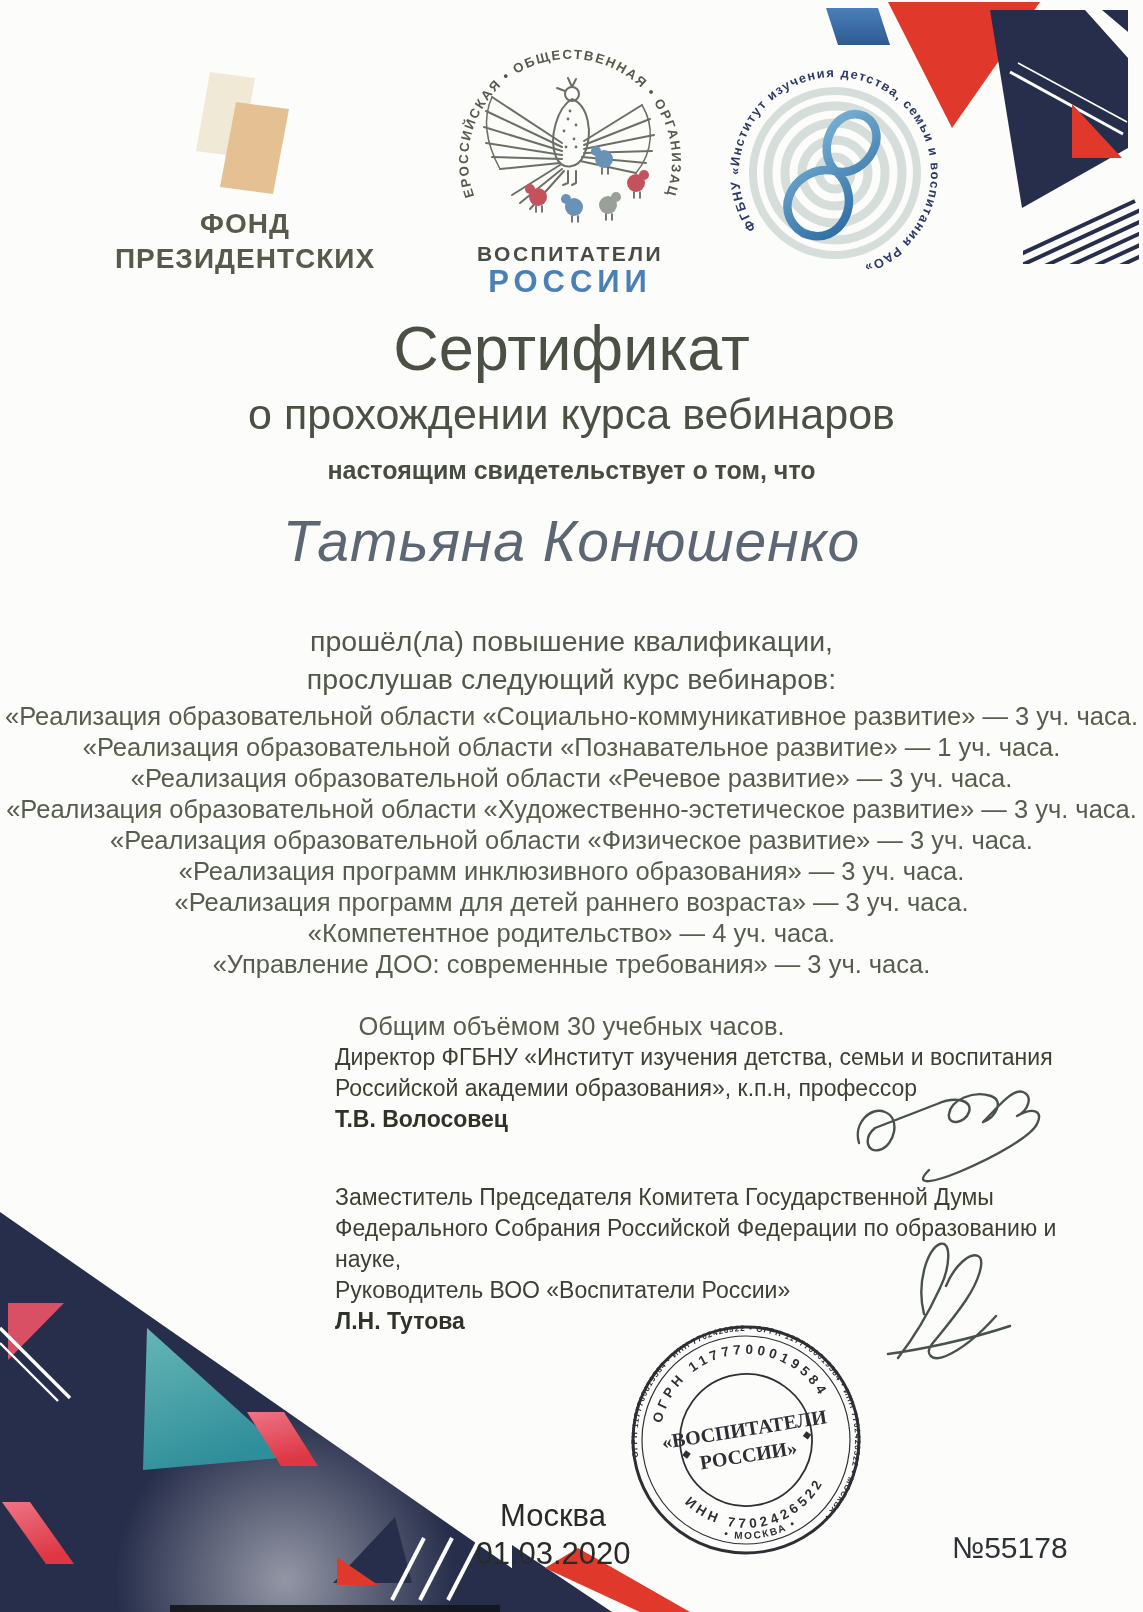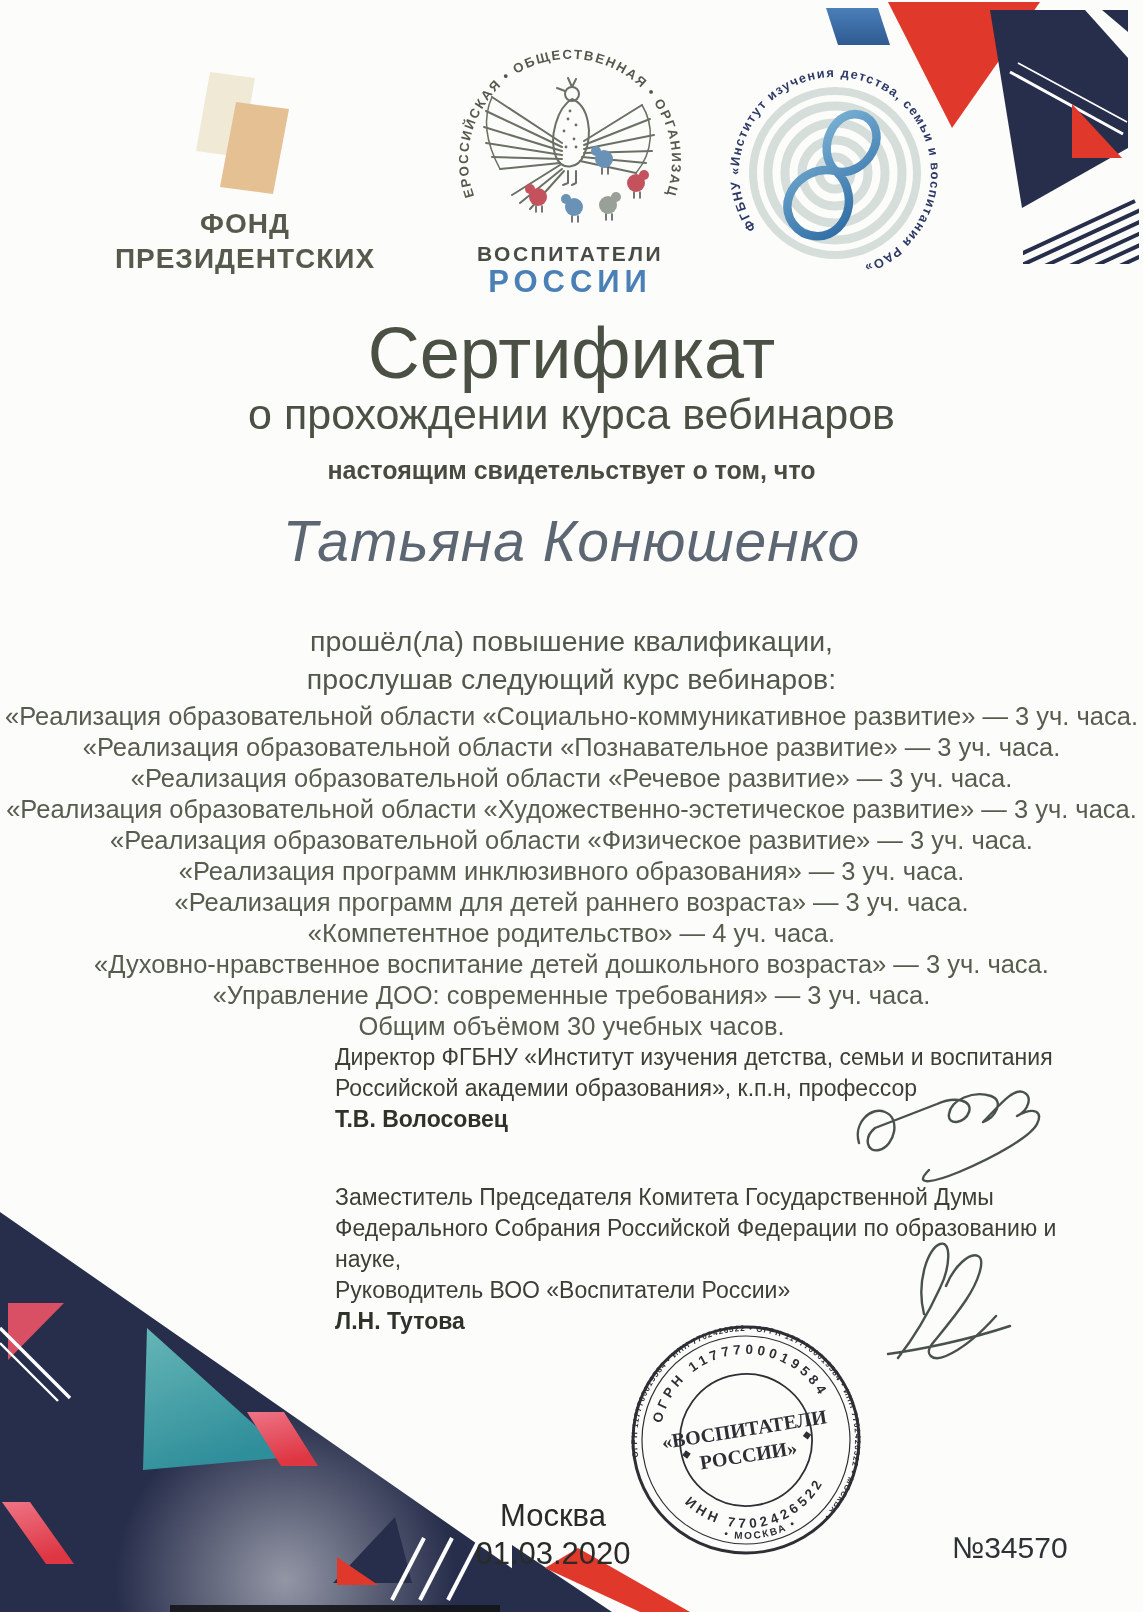--- a/index.html
+++ b/index.html
@@ -20,21 +20,21 @@
   .vosp-logo{left:448px;top:46px;width:244px;height:258px;}
   .ring-text{font-weight:bold;letter-spacing:1.8px;fill:var(--c-logo_text,#4d5249);font-size:13.2px;}
   .vosp-line1{left:0;right:0;top:196px;text-align:center;font-weight:bold;font-size:21px;
               letter-spacing:2.5px;color:#474c44;}
   .vosp-line2{left:0;right:0;top:218px;text-align:center;font-weight:bold;font-size:31px;
               letter-spacing:5px;color:var(--c-logo_blue,#4a80b6);}
   .inst-ring-text{font-weight:bold;font-size:12.8px;letter-spacing:1.4px;fill:var(--c-inst_text,#2d3968);}
 
   
   .c{left:0;width:100%;text-align:center;}
-  .title{top:312px;font-size:72px;color:var(--c-title,#4b5045);}
+  .title{top:312px;font-size:63px;color:var(--c-title,#4b5045);}
   .subtitle{top:390px;font-size:43px;color:var(--c-title,#4b5045);}
   .attest{top:456px;font-size:25px;font-weight:bold;color:#474b40;}
   .name{top:508px;font-size:57px;font-style:italic;letter-spacing:1px;color:var(--c-name,#5d6673);}
   .intro{top:622px;font-size:28.5px;color:#51574a;}
   .intro div{line-height:38px;}
   .courses{top:701px;font-size:25.5px;color:var(--c-text,#575d4e);}
   .course-line{line-height:31px;}
   .total{top:1012px;font-size:25.5px;color:var(--c-text,#575d4e);}
 
   
@@ -226,28 +226,27 @@
   <div class="abs c attest">настоящим свидетельствует о том, что</div>
   <div class="abs c name">Татьяна Конюшенко</div>
 
   <div class="abs c intro">
       <div>прошёл(ла) повышение квалификации,</div>
       <div>прослушав следующий курс вебинаров:</div>
     </div>
 
   <div class="abs c courses">
       <div class="course-line">«Реализация образовательной области «Социально-коммуникативное развитие» — 3 уч. часа.</div>
-      <div class="course-line">«Реализация образовательной области «Познавательное развитие» — 3 уч. часа.</div>
+      <div class="course-line">«Реализация образовательной области «Познавательное развитие» — 1 уч. часа.</div>
       <div class="course-line">«Реализация образовательной области «Речевое развитие» — 3 уч. часа.</div>
       <div class="course-line">«Реализация образовательной области «Художественно-эстетическое развитие» — 3 уч. часа.</div>
       <div class="course-line">«Реализация образовательной области «Физическое развитие» — 3 уч. часа.</div>
       <div class="course-line">«Реализация программ инклюзивного образования» — 3 уч. часа.</div>
       <div class="course-line">«Реализация программ для детей раннего возраста» — 3 уч. часа.</div>
       <div class="course-line">«Компетентное родительство» — 4 уч. часа.</div>
-      <div class="course-line">«Духовно-нравственное воспитание детей дошкольного возраста» — 3 уч. часа.</div>
       <div class="course-line">«Управление ДОО: современные требования» — 3 уч. часа.</div>
     </div>
   <div class="abs c total">Общим объёмом 30 учебных часов.</div>
 
   <div class="abs signer signer2">
     <div>
         <div class="signer-line">Заместитель Председателя Комитета Государственной Думы</div>
         <div class="signer-line">Федерального Собрания Российской Федерации по образованию и науке,</div>
         <div class="signer-line">Руководитель ВОО «Воспитатели России»</div>
       </div>
@@ -302,15 +301,15 @@
       <text class="stamp-serif" font-size="20" font-weight="bold" text-anchor="middle" y="22">РОССИИ»</text>
       <rect x="-64" y="2" width="6" height="6" transform="rotate(45 -61 5)" fill="var(--c-stamp,#22252a)"></rect>
       <rect x="58" y="2" width="6" height="6" transform="rotate(45 61 5)" fill="var(--c-stamp,#22252a)"></rect>
     </g>
   </svg>
 
   <div class="abs footer-left">
     <div>Москва</div>
     <div>01.03.2020</div>
   </div>
-  <div class="abs footer-number">№34570</div>
+  <div class="abs footer-number">№55178</div>
 
 </div>
 
 </body></html>

